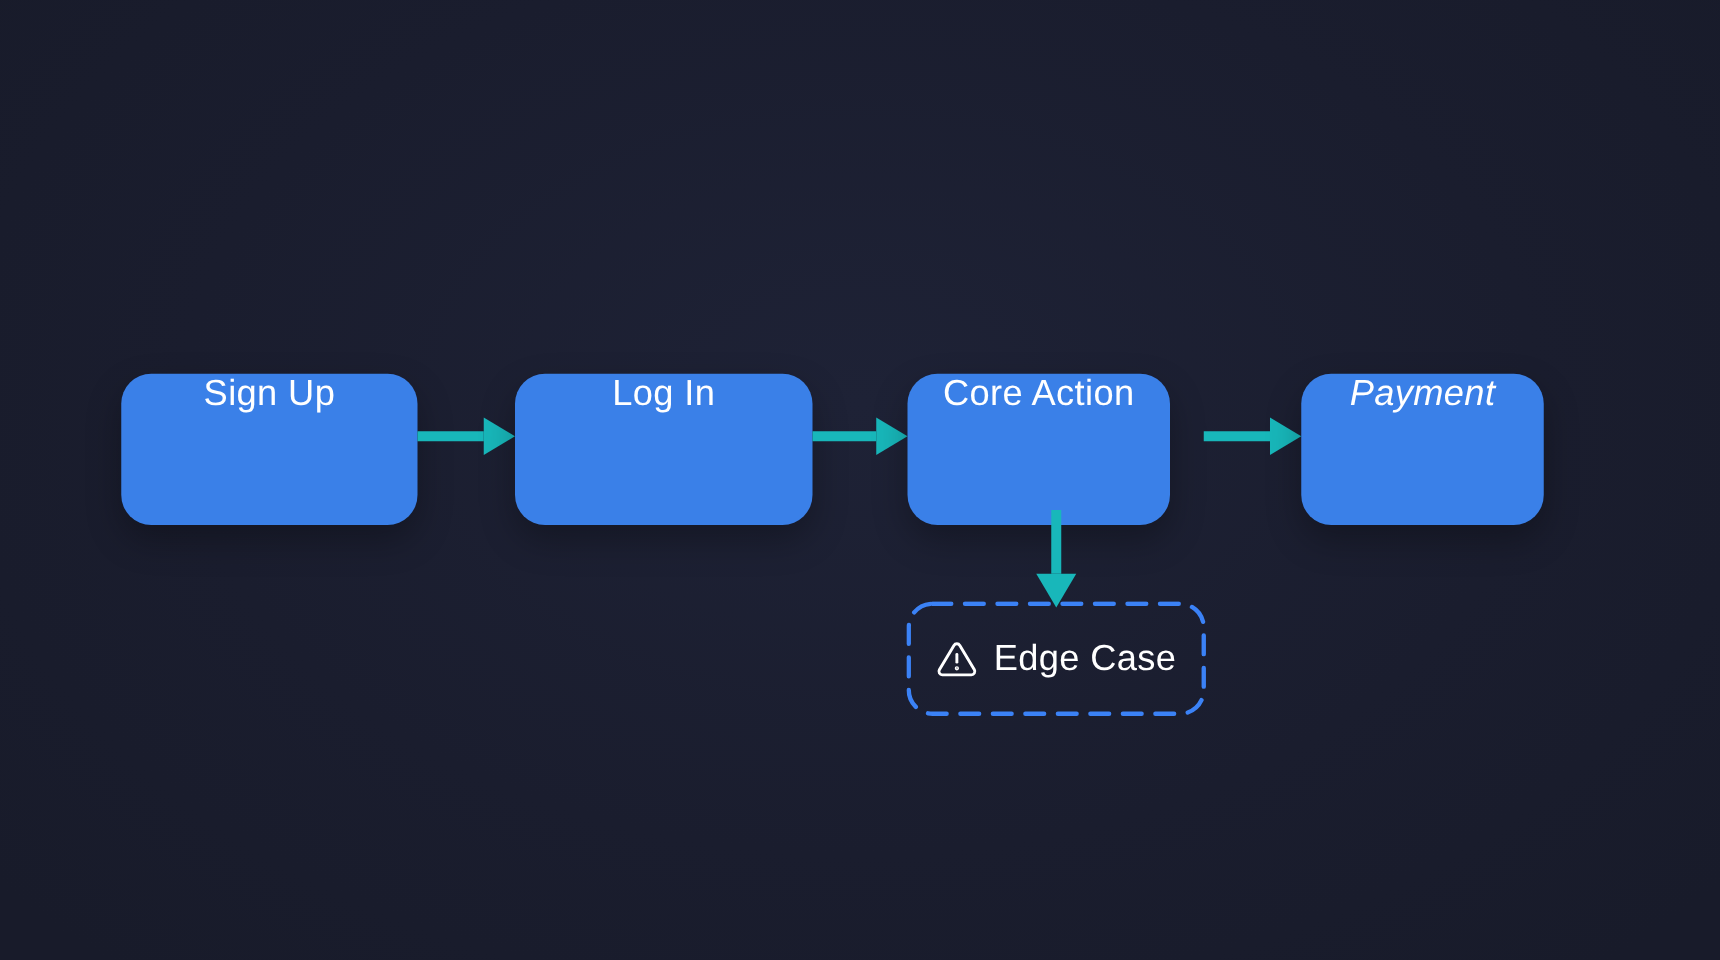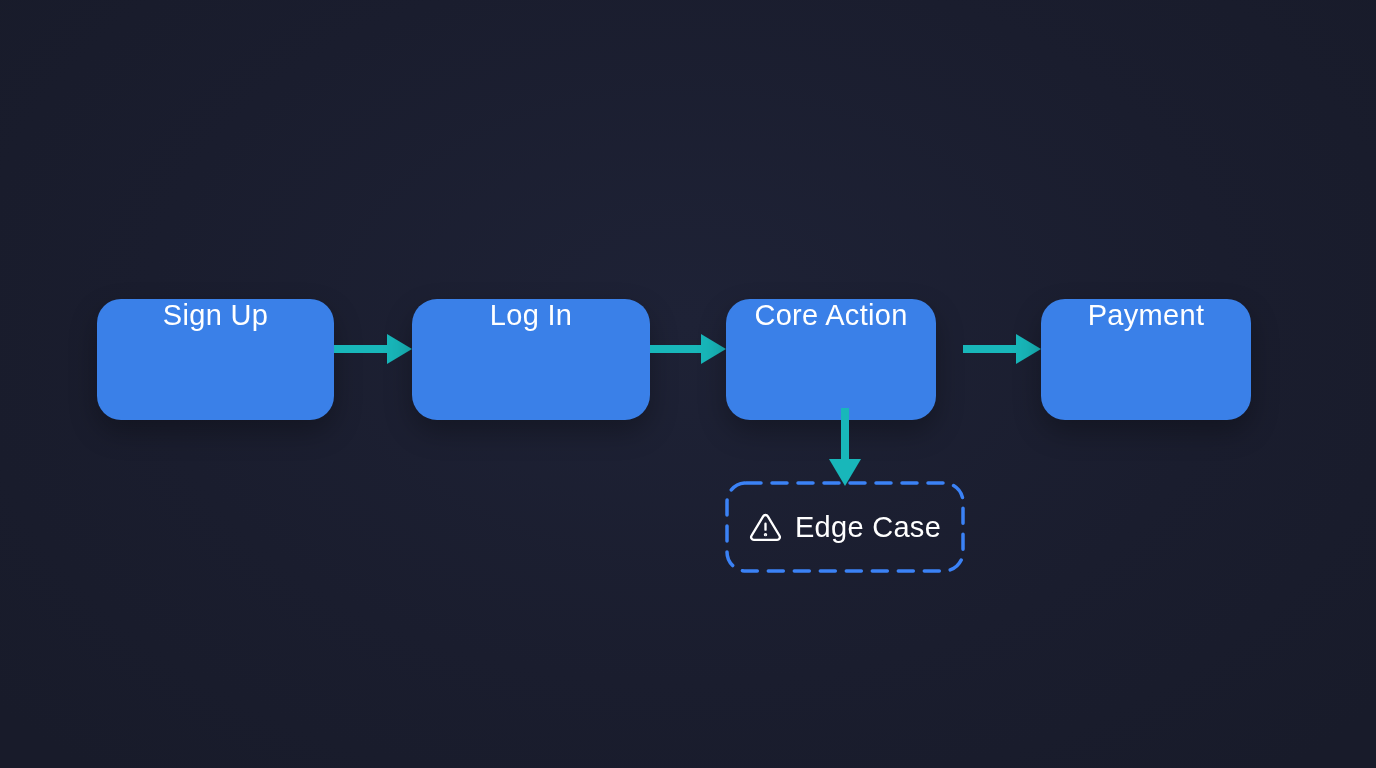--- a/index.html
+++ b/index.html
@@ -27,23 +27,23 @@
     align-items: flex-start;
     justify-content: center;
     color: var(--text, #ffffff);
     font-size: 29px;
     font-weight: 500;
     letter-spacing: 0.3px;
     box-shadow: 0 12px 28px rgba(0, 0, 0, 0.28);
     margin-top: 12px;
   }
   .node-signup   { left: 97px;  width: 237px; }
-  .node-login    { left: 412px; width: 238px; border-radius: 25px; }
+  .node-login    { left: 412px; width: 238px; }
   .node-core     { left: 726px; width: 210px; }
-  .node-payment  { left: 1041px; width: 210px; }
+  .node-payment  { left: 1041px; width: 194px; font-style: italic; }
 
   
   .arrow-h {
     position: absolute;
     top: 334px;
     height: 30px;
     display: flex;
     align-items: center;
   }
   .arrow-h .shaft {

